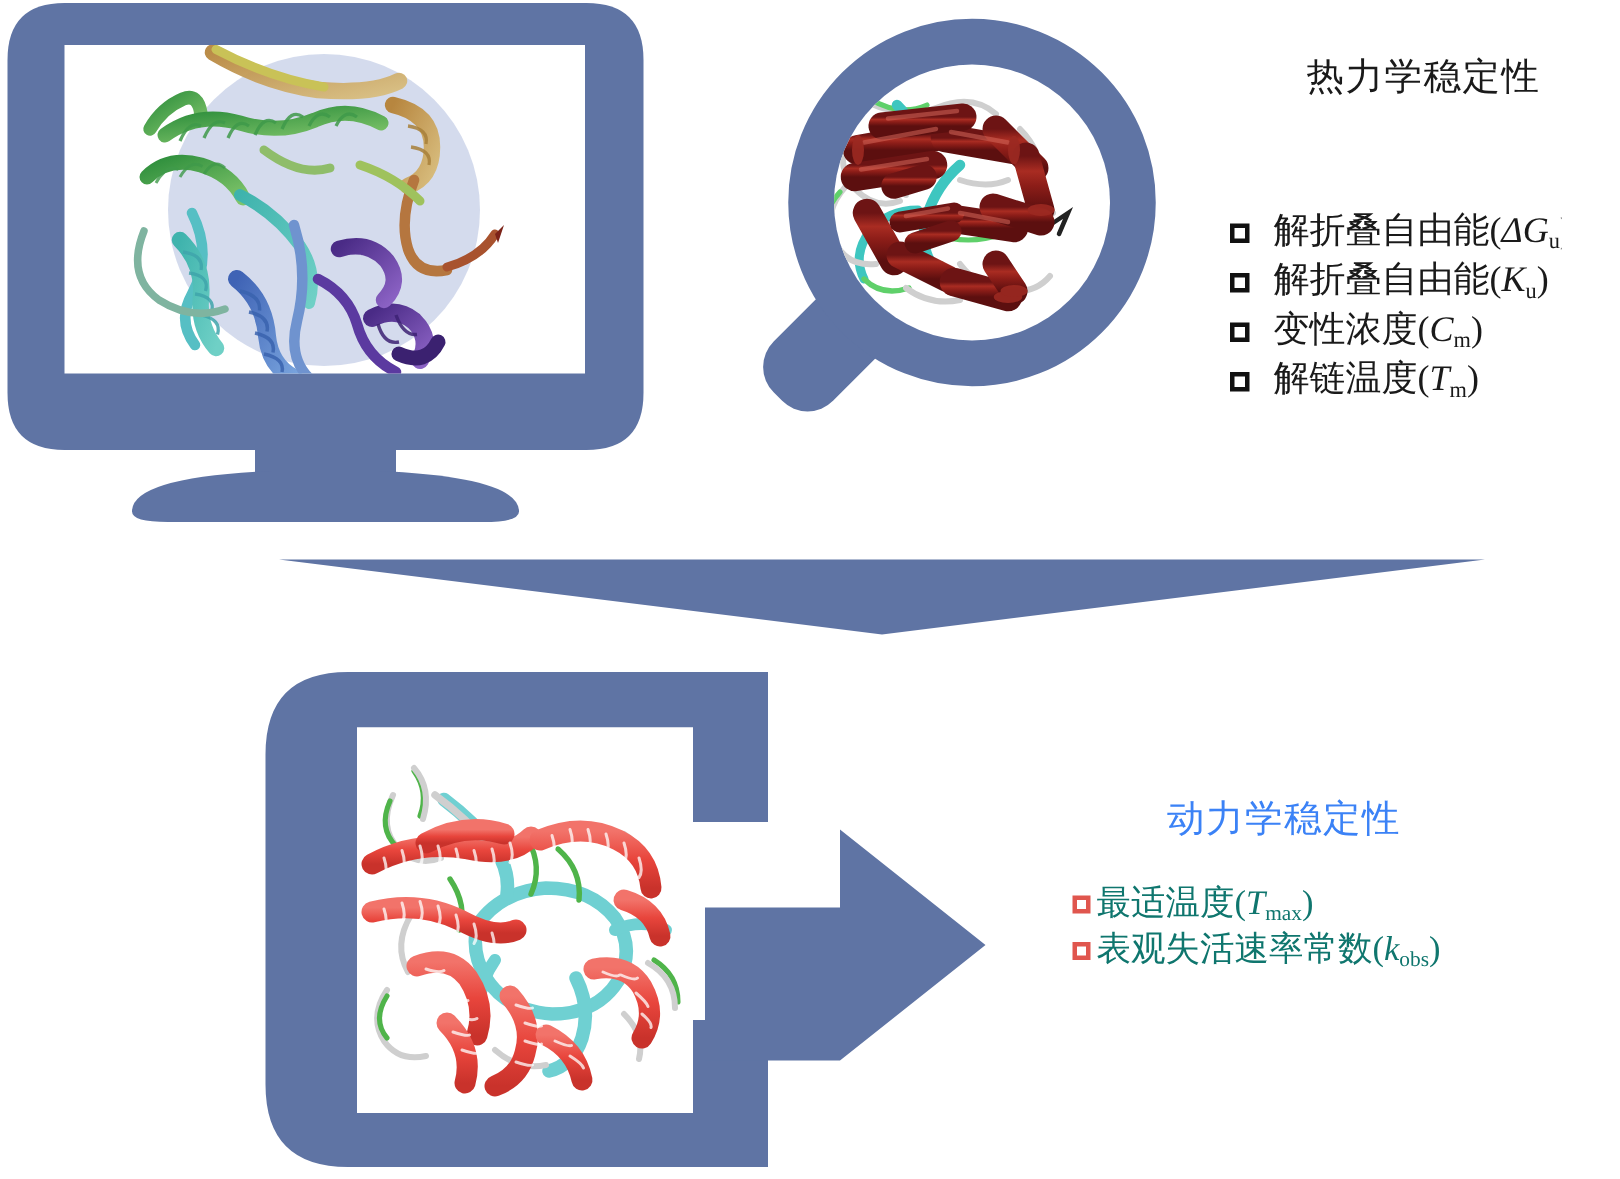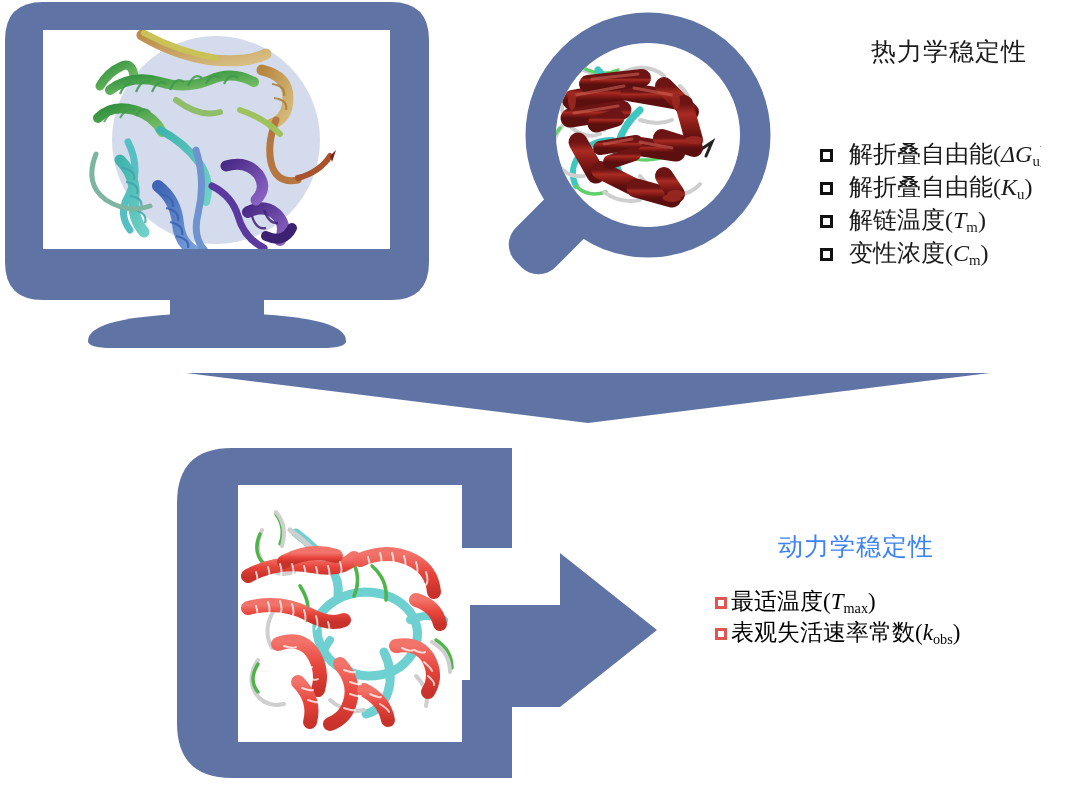--- a/index.html
+++ b/index.html
@@ -53,21 +53,21 @@
     width:12px;height:12px;border-width:3px;
     margin-top:9px; margin-right:4px;
   }
 
   .btxt{
     font-size:24px;
     line-height:28px;
     color:#1a1a1a;
     font-family:"Liberation Serif","DejaVu Serif",serif;
   }
-  .bullet-list.kinetic .btxt{ color:#000000; font-size:23px; }
+  .bullet-list.kinetic .btxt{ color:#0f766e; font-size:23px; }
 
   .ital{ font-style:italic; }
   .sub{
     font-size:0.62em;
     vertical-align:-0.30em;
     font-style:normal;
     letter-spacing:0;
   }
 
   
@@ -393,27 +393,27 @@
       <span class="btxt"><span>解折叠自由能</span><span>(</span><span class="ital">ΔG</span><span class="sub">u</span><span>)</span></span>
     </div>
 
     <div class="bullet-row">
       <span class="sq"></span>
       <span class="btxt"><span>解折叠自由能</span><span>(</span><span class="ital">K</span><span class="sub">u</span><span>)</span></span>
     </div>
 
     <div class="bullet-row">
       <span class="sq"></span>
+      <span class="btxt"><span>变性浓度</span><span>(</span><span class="ital">C</span><span class="sub">m</span><span>)</span></span>
+    </div>
+
+    <div class="bullet-row">
+      <span class="sq"></span>
       <span class="btxt"><span>解链温度</span><span>(</span><span class="ital">T</span><span class="sub">m</span><span>)</span></span>
     </div>
-
-    <div class="bullet-row">
-      <span class="sq"></span>
-      <span class="btxt"><span>变性浓度</span><span>(</span><span class="ital">C</span><span class="sub">m</span><span>)</span></span>
-    </div>
   </div>
 
   <div class="heading kinetic">动力学稳定性</div>
 
   <div class="bullet-list kinetic">
 
     <div class="bullet-row">
       <span class="sq"></span>
       <span class="btxt"><span>最适温度</span><span>(</span><span class="ital">T</span><span class="sub">max</span><span>)</span></span>
     </div>

